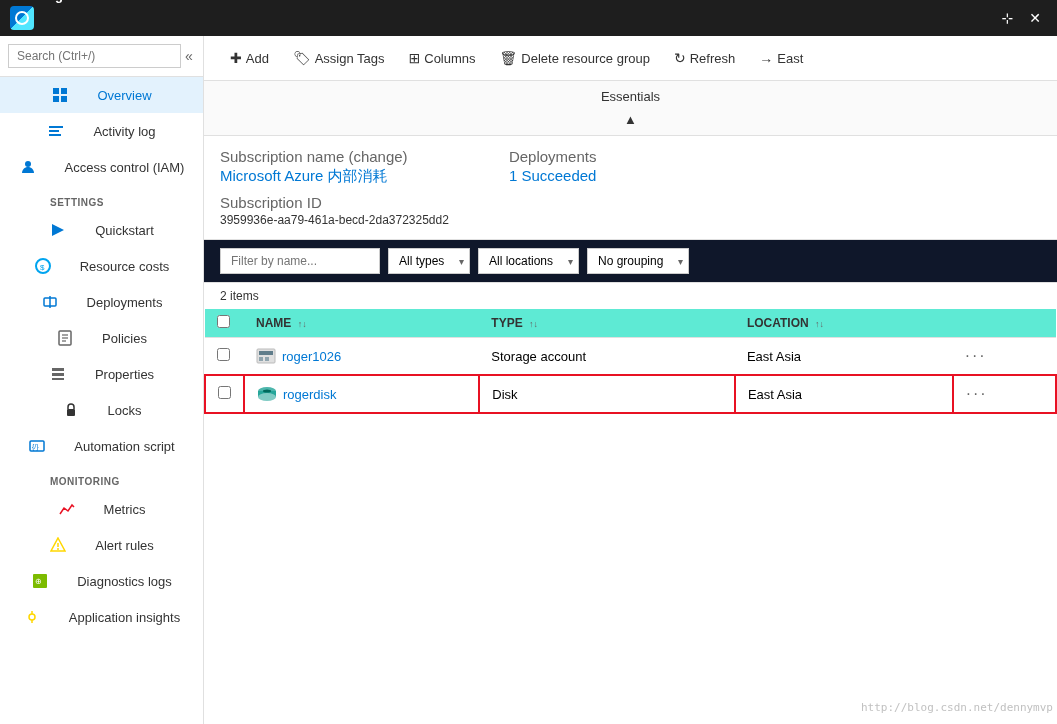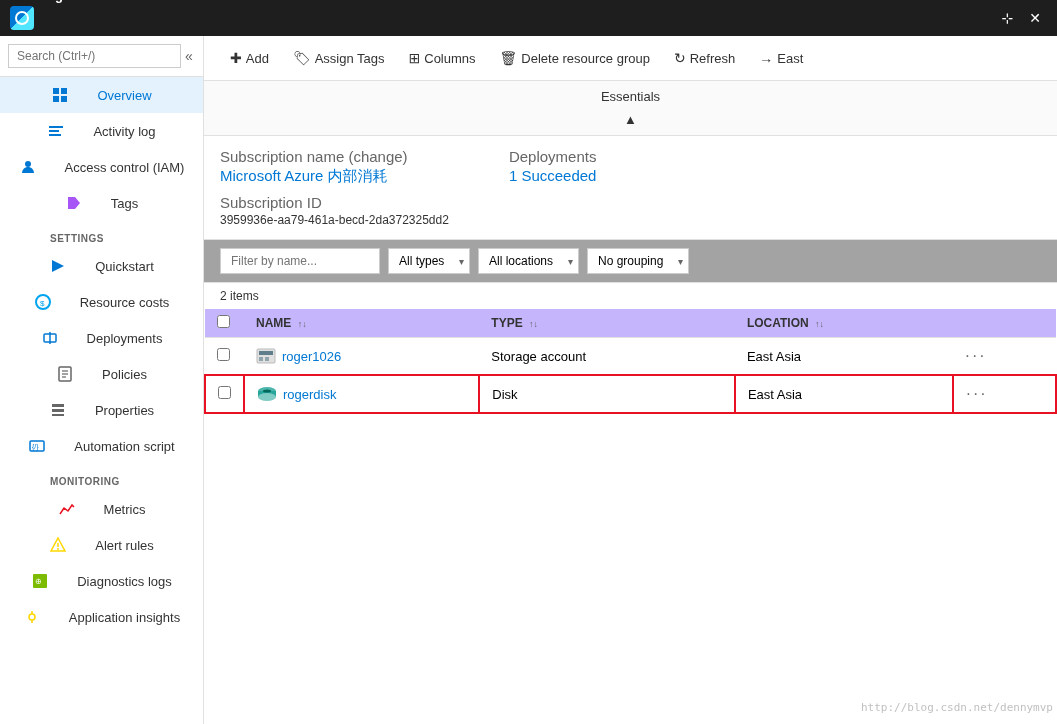--- a/index.html
+++ b/index.html
@@ -146,21 +146,21 @@
     .essentials-link { color: #0078d4; text-decoration: none; font-size: 15px; cursor: pointer; }
     .essentials-value { font-size: 12px; color: #333; }
 
     
     .filter-bar {
       display: flex;
       align-items: center;
       padding: 8px 16px;
       gap: 8px;
       border-bottom: 1px solid #e0e0e0;
-      background: #a3a3a3;
+      background: #0f172a;
     }
     .filter-input {
       border: 1px solid #ccc;
       padding: 5px 10px;
       font-size: 12px;
       width: 160px;
       outline: none;
     }
     .filter-select {
       border: 1px solid #ccc;
@@ -196,21 +196,21 @@
 
     
     .resource-table {
       width: 100%;
       border-collapse: collapse;
       font-size: 13px;
     }
     .resource-table th {
       text-align: left;
       padding: 6px 12px;
-      background: #c4b5fd;
+      background: #5eead4;
       border-bottom: 1px solid #e0e0e0;
       font-weight: 600;
       font-size: 12px;
       color: #333;
       user-select: none;
     }
     .resource-table td {
       padding: 8px 12px;
       border-bottom: 1px solid #f0f0f0;
       vertical-align: middle;
@@ -289,28 +289,20 @@
       </div>
       <div class="sidebar-item">
         <div class="sidebar-icon">
           <svg width="16" height="16" viewBox="0 0 16 16">
               <circle cx="8" cy="5" r="3" fill="#0078d4"></circle>
               <path d="M2 14c0-3.3 2.7-6 6-6s6 2.7 6 6" fill="#0078d4"></path>
             </svg>
         </div>
         <span>Access control (IAM)</span>
       </div>
-      <div class="sidebar-item">
-        <div class="sidebar-icon">
-          <svg width="16" height="16" viewBox="0 0 16 16">
-              <path d="M2 2h7l5 6-5 6H2V2z" fill="#a855f7"></path>
-            </svg>
-        </div>
-        <span>Tags</span>
-      </div>
 
       <div class="section-label">SETTINGS</div>
 
       <div class="sidebar-item">
         <div class="sidebar-icon">
           <svg width="16" height="16" viewBox="0 0 16 16">
               <polygon points="2,2 14,8 2,14" fill="#0078d4"></polygon>
             </svg>
         </div>
         <span>Quickstart</span>
@@ -346,20 +338,29 @@
       </div>
       <div class="sidebar-item">
         <div class="sidebar-icon">
           <svg width="16" height="16" viewBox="0 0 16 16">
               <rect x="2" y="2" width="12" height="3" fill="#666"></rect>
               <rect x="2" y="7" width="12" height="3" fill="#666"></rect>
               <rect x="2" y="12" width="12" height="2" fill="#666"></rect>
             </svg>
         </div>
         <span>Properties</span>
+      </div>
+      <div class="sidebar-item">
+        <div class="sidebar-icon">
+          <svg width="16" height="16" viewBox="0 0 16 16">
+              <rect x="4" y="7" width="8" height="7" rx="1" fill="#333"></rect>
+              <path d="M5 7V5a3 3 0 016 0v2" fill="none" stroke="#333" stroke-width="1.5"></path>
+            </svg>
+        </div>
+        <span>Locks</span>
       </div>
       <div class="sidebar-item">
         <div class="sidebar-icon">
           <svg width="16" height="16" viewBox="0 0 16 16">
               <rect x="1" y="3" width="14" height="10" rx="1" fill="none" stroke="#0078d4" stroke-width="1.5"></rect>
               <text x="3" y="11" font-size="7" fill="#0078d4">{/}</text>
             </svg>
         </div>
         <span>Automation script</span>
       </div>

